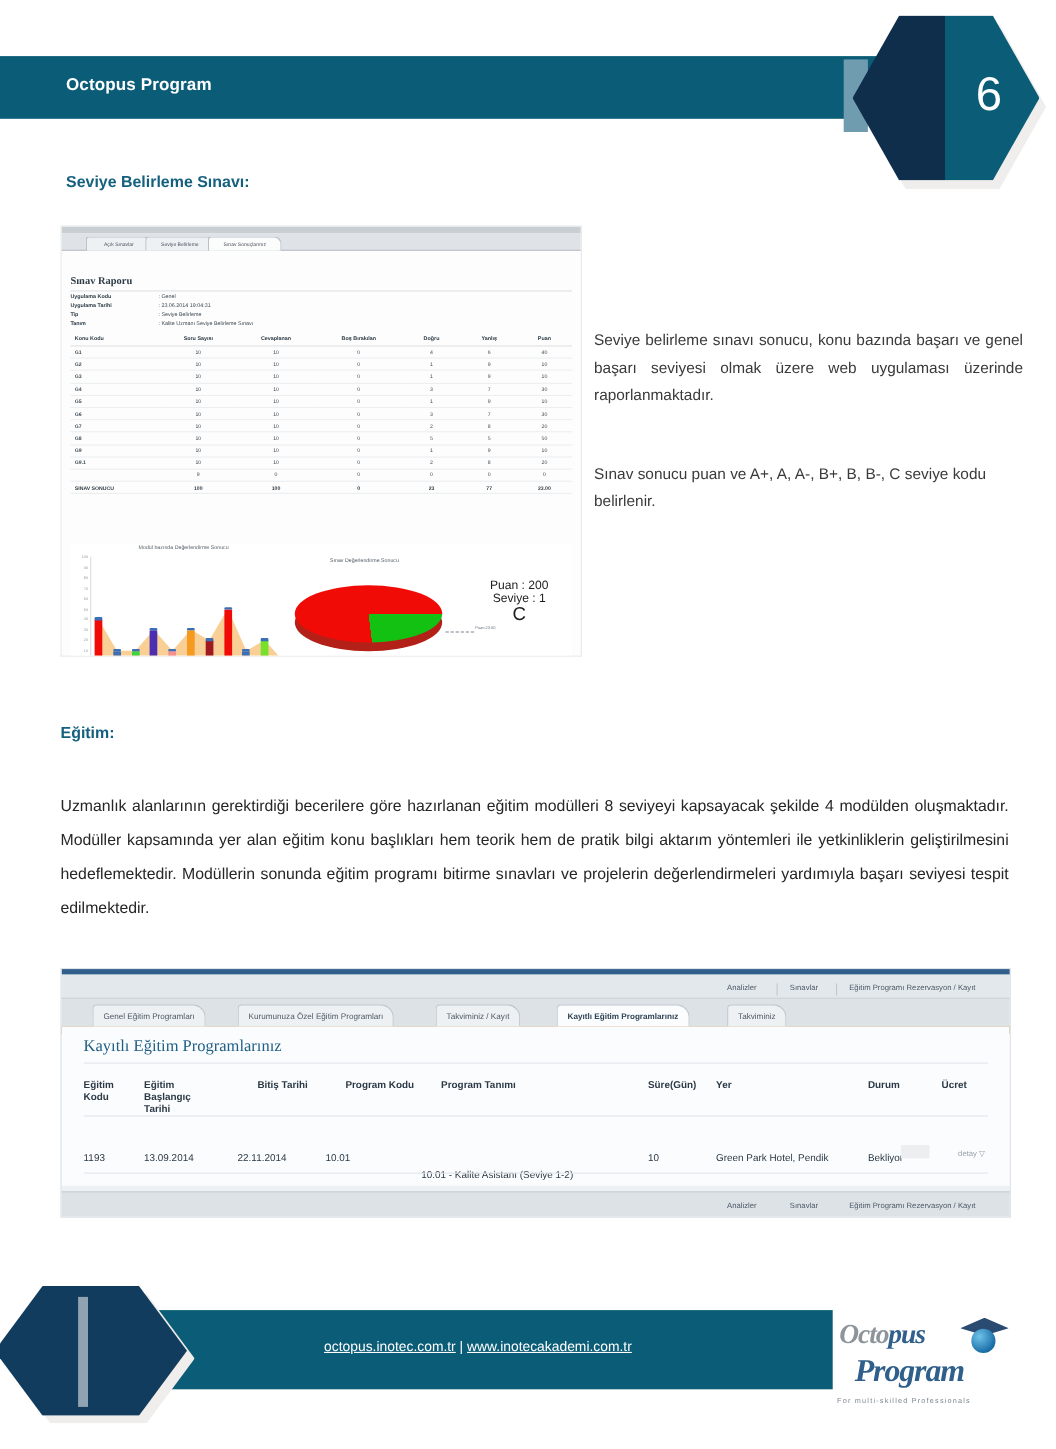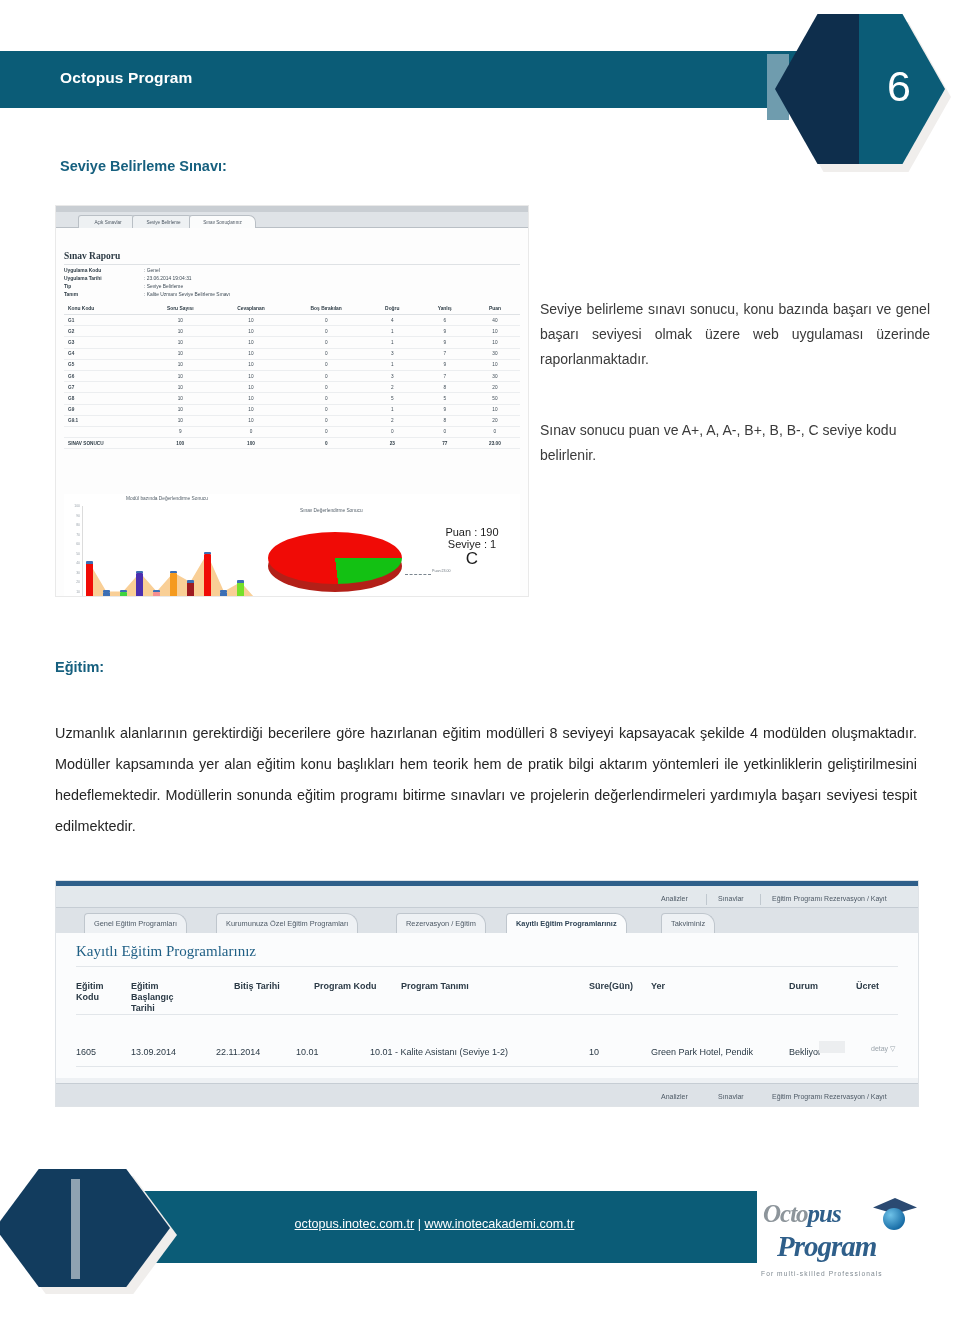--- a/index.html
+++ b/index.html
@@ -333,21 +333,21 @@
 
       <div class="pie-title">Sınav Değerlendirme Sonucu</div>
       <div class="pie-wrap">
         <div class="pie-shadow"></div>
         <div class="pie-top"></div>
         <div class="pie-lead"></div>
         <div class="pie-lead-txt">Puan:23.00</div>
       </div>
 
       <div class="score-box">
-        <div class="score-l1">Puan : 190</div>
+        <div class="score-l1">Puan : 200</div>
         <div class="score-l2">Seviye : 1</div>
         <div class="score-l3">C</div>
       </div>
     </div>
   </div>
 </div>
 
 <div class="rp" id="rp1">Seviye belirleme sınavı sonucu, konu bazında başarı ve genel başarı seviyesi olmak üzere web uygulaması üzerinde raporlanmaktadır.</div>
 <div class="rp" id="rp2">Sınav sonucu puan ve A+, A, A-,  B+, B, B-, C seviye kodu belirlenir.</div>
 
@@ -359,44 +359,44 @@
   <div class="s2-navbar">
     <div class="s2-nav" style="left:605px;">Analizler</div>
     <div class="s2-navsep" style="left:650px;"></div>
     <div class="s2-nav" style="left:662px;">Sınavlar</div>
     <div class="s2-navsep" style="left:704px;"></div>
     <div class="s2-nav" style="left:716px;">Eğitim Programı Rezervasyon / Kayıt</div>
   </div>
   <div class="s2-tabbar">
     <div class="s2-tab" style="left:28px;">Genel Eğitim Programları</div>
     <div class="s2-tab" style="left:160px;">Kurumunuza Özel Eğitim Programları</div>
-    <div class="s2-tab" style="left:340px;">Rezervasyon / Eğitim</div>
+    <div class="s2-tab" style="left:340px;">Takviminiz / Kayıt</div>
     <div class="s2-tab active" style="left:450px;">Kayıtlı Eğitim Programlarınız</div>
     <div class="s2-tab" style="left:605px;">Takviminiz</div>
   </div>
   <div class="s2-panel"></div>
   <div class="s2-heading">Kayıtlı Eğitim Programlarınız</div>
   <div class="s2-hrule"></div>
 
   <div class="s2-th" style="left:20px;top:100px;width:45px;">Eğitim Kodu</div>
   <div class="s2-th" style="left:75px;top:100px;width:55px;">Eğitim Başlangıç Tarihi</div>
   <div class="s2-th" style="left:178px;top:100px;">Bitiş Tarihi</div>
   <div class="s2-th" style="left:258px;top:100px;">Program Kodu</div>
   <div class="s2-th" style="left:345px;top:100px;">Program Tanımı</div>
   <div class="s2-th" style="left:533px;top:100px;">Süre(Gün)</div>
   <div class="s2-th" style="left:595px;top:100px;">Yer</div>
   <div class="s2-th" style="left:733px;top:100px;">Durum</div>
   <div class="s2-th" style="left:800px;top:100px;">Ücret</div>
   <div class="s2-hr2"></div>
 
-  <div class="s2-td" style="left:20px;">1605</div>
+  <div class="s2-td" style="left:20px;">1193</div>
   <div class="s2-td" style="left:75px;">13.09.2014</div>
   <div class="s2-td" style="left:160px;">22.11.2014</div>
   <div class="s2-td" style="left:240px;">10.01</div>
-  <div class="s2-td" style="left:314px;">10.01 - Kalite Asistanı (Seviye 1-2)</div>
+  <div class="s2-td" style="left:327px;margin-top:16px;">10.01 - Kalite Asistanı (Seviye 1-2)</div>
   <div class="s2-td" style="left:533px;">10</div>
   <div class="s2-td" style="left:595px;">Green Park Hotel, Pendik</div>
   <div class="s2-td" style="left:733px;">Bekliyor</div>
   <div class="s2-chip"></div>
   <div class="s2-detay">
     <span>detay</span>
     <span> ▽</span>
   </div>
   <div class="s2-hr3"></div>
 

